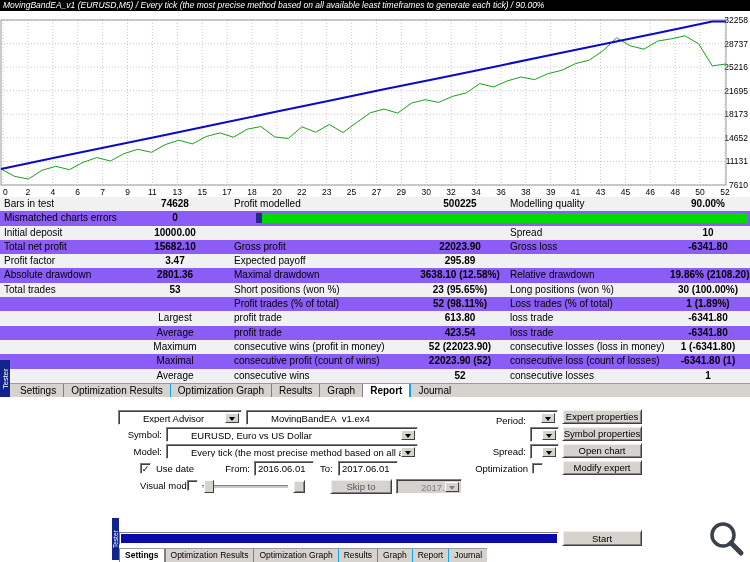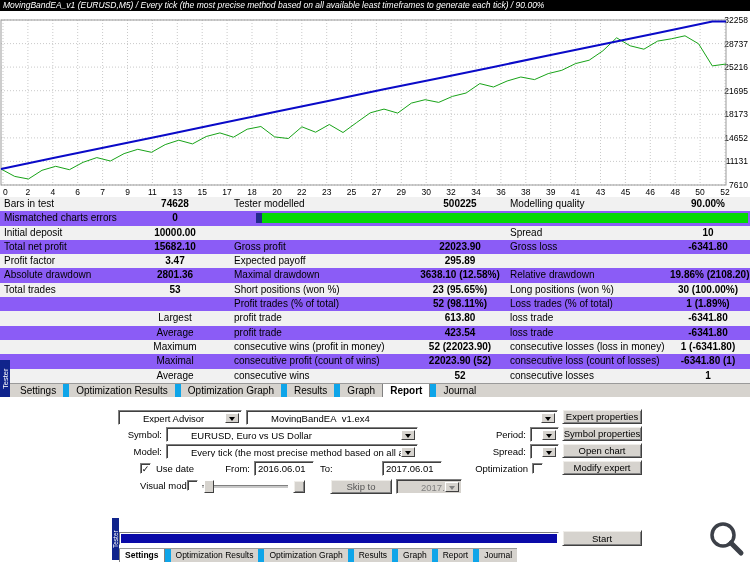--- a/index.html
+++ b/index.html
@@ -17,21 +17,21 @@
   .shade{background:#f1f1f1;}
   .val{text-align:center;}
   .b{font-weight:bold;}
   .qwrap{padding:2px 2px 2px 26px;}
   .qbar{height:10px;background:#04d904;display:flex;border:0;}
   .qcap{width:6px;height:100%;background:#232a8c;display:block;}
   
   .tabs-main{position:absolute;top:383px;left:0;width:750px;height:14px;background:#d6d3ce;
              border-top:1px solid #9a9a9a;display:flex;align-items:stretch;padding-left:13px;box-sizing:border-box;}
   .tab{font-size:10px;line-height:13px;padding:0 7px;white-space:nowrap;}
-  .tab + .tab{border-left:6px solid #0ea5e9;}
+  .tab + .tab{border-left:1px solid #0ea5e9;}
   .tab.active{background:#fff;font-weight:bold;border-left:1px solid #808080;border-right:1px solid #808080;}
   .tabs-bottom{position:absolute;left:119px;top:151px;height:13px;background:#d6d3ce;display:flex;
                border-top:1px solid #9a9a9a;}
   .tabs-bottom .tab{font-size:8.5px;line-height:12px;padding:0 5px;}
   
   .tester-v{position:absolute;background:#10248c;color:#fff;font-size:7.5px;display:flex;
             align-items:center;justify-content:center;writing-mode:vertical-rl;transform:rotate(180deg);z-index:6;}
   
   .bottom{position:absolute;top:397px;left:0;width:750px;height:165px;background:#fff;}
   .ctl{position:absolute;height:15px;box-sizing:border-box;}
@@ -155,21 +155,21 @@
       <line x1="1" y1="174.0" x2="726" y2="174.0" stroke="#c9c9c9" stroke-dasharray="1,2"></line>
       <text x="748" y="177.0" font-size="8.5" font-family="Liberation Sans,sans-serif" text-anchor="end" fill="#000">7610</text>
       <rect x="1" y="9" width="725" height="165" fill="none" stroke="#9a9a9a"></rect>
       <polyline points="1.0,158.0 14.7,165.4 28.4,168.0 42.0,159.3 55.7,155.3 69.4,158.7 83.1,151.3 96.8,146.6 110.4,150.0 124.1,142.6 137.8,138.3 151.5,141.3 165.2,133.6 178.8,129.2 192.5,132.9 206.2,125.5 219.9,121.9 233.5,126.2 247.2,118.2 260.9,115.5 274.6,125.9 288.3,127.5 301.9,115.8 315.6,121.2 329.3,113.5 343.0,121.5 356.7,111.5 370.3,101.8 384.0,98.1 397.7,102.1 411.4,92.1 425.1,88.7 438.7,91.4 452.4,85.4 466.1,82.0 479.8,72.6 493.5,76.0 507.1,70.0 520.8,66.0 534.5,68.6 548.2,62.6 561.8,59.3 575.5,52.6 589.2,49.2 602.9,39.8 616.6,26.8 630.2,34.8 643.9,38.2 657.6,30.1 671.3,27.8 685.0,24.8 698.6,32.8 712.3,54.9 726.0,53.0" fill="none" stroke="#18a318" stroke-width="1" stroke-linejoin="round"></polyline>
       <polyline points="1.0,158.0 55.7,146.6 110.4,135.2 165.2,123.9 219.9,112.5 274.6,101.1 329.3,89.7 384.0,78.3 438.7,67.3 493.5,55.9 548.2,44.5 602.9,33.2 657.6,22.1 712.3,10.6 726.0,10.6" fill="none" stroke="#0a0ac8" stroke-width="2" stroke-linejoin="round"></polyline>
     </svg>
 
   <div id="report-table">
       <div class="cell shade">Bars in test</div>
       <div class="cell shade val b">74628</div>
-      <div class="cell shade">Tester modelled</div>
+      <div class="cell shade">Profit modelled</div>
       <div class="cell shade val b">500225</div>
       <div class="cell shade">Modelling quality</div>
       <div class="cell shade val b">90.00%</div>
       <div class="cell">Mismatched charts errors</div>
       <div class="cell val b">0</div>
       <div class="cell qwrap" style="grid-column: 3 / 7;">
         <div class="qbar">
           <span class="qcap"></span>
         </div>
       </div>
@@ -269,21 +269,21 @@
     </div>
     <div class="btn" style="left:562px;top:12px;width:80px;height:15px;">Expert properties</div>
 
     <span class="flabel tr" style="left:110px;top:31px;width:52px;">Symbol:</span>
     <div class="combo ctl" style="left:166px;top:30px;width:252px;">
       <span class="txt">EURUSD, Euro vs US Dollar</span>
       <span class="arrow">
           <i></i>
         </span>
     </div>
-    <span class="flabel tr" style="left:478px;top:31px;width:48px;">Period:</span>
+    <span class="flabel tr" style="left:478px;top:17px;width:48px;">Period:</span>
     <div class="combo ctl" style="left:530px;top:30px;width:29px;">
       <span class="txt">M5</span>
       <span class="arrow">
           <i></i>
         </span>
     </div>
     <div class="btn" style="left:562px;top:29px;width:80px;height:15px;">Symbol properties</div>
 
     <span class="flabel tr" style="left:110px;top:48px;width:52px;">Model:</span>
     <div class="combo ctl" style="left:166px;top:47px;width:252px;">
@@ -299,21 +299,21 @@
           <i></i>
         </span>
     </div>
     <div class="btn" style="left:562px;top:46px;width:80px;height:15px;">Open chart</div>
 
     <span class="cbx" style="left:140px;top:66px;">✓</span>
     <span class="flabel" style="left:156px;top:65px;">Use date</span>
     <span class="flabel tr" style="left:220px;top:65px;width:30px;">From:</span>
     <div class="fld" style="left:254px;top:64px;width:60px;height:15px;">2016.06.01</div>
     <span class="flabel" style="left:320px;top:65px;">To:</span>
-    <div class="fld" style="left:338px;top:64px;width:60px;height:15px;margin-left:44px;">2017.06.01</div>
+    <div class="fld" style="left:338px;top:64px;width:60px;height:15px;">2017.06.01</div>
     <span class="flabel tr" style="left:468px;top:65px;width:60px;">Optimization</span>
     <span class="cbx" style="left:532px;top:66px;"></span>
     <div class="btn" style="left:562px;top:63px;width:80px;height:15px;">Modify expert</div>
 
     <span class="flabel" style="left:140px;top:82px;">Visual mode</span>
     <span class="cbx" style="left:187px;top:83px;"></span>
     <div class="slider" style="left:202px;top:83px;width:86px;">
       <span class="groove"></span>
       <span class="thumb"></span>
     </div>

